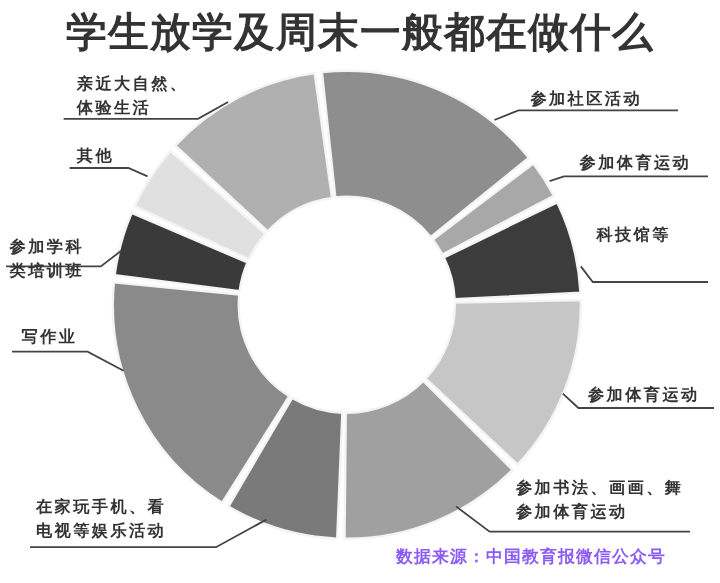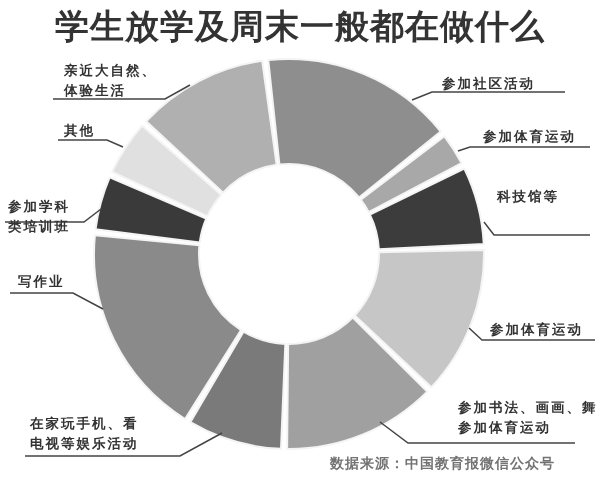--- a/index.html
+++ b/index.html
@@ -4,21 +4,21 @@
 <style>
   html, body { margin: 0; padding: 0; background: #ffffff; }
   body { width: 600px; height: 486px; position: relative; overflow: hidden;
          font-family: "DejaVu Sans", "Liberation Sans", sans-serif; color: #2a2a2a; }
   .title { position: absolute; left: 0; top: 4px; width: 600px; text-align: center;
            font-size: 34px; font-weight: bold; color: #333; letter-spacing: 1px; }
   svg.chart { position: absolute; left: 0; top: 0; }
   .lbl { position: absolute; font-size: 13.5px; font-weight: bold; color: #333;
          line-height: 20px; letter-spacing: 2px; white-space: nowrap; }
   .source { position: absolute; left: 330px; top: 455px; font-size: 14px; font-weight: bold;
-            color: #737373; letter-spacing: 1px; text-align: center; }
+            color: #8b5cf6; letter-spacing: 1px; text-align: center; }
 </style>
 </head>
 <body>
 
 <div class="title">学生放学及周末一般都在做什么</div>
 
 <svg class="chart" width="600" height="486" viewBox="0 0 600 486">
   <g id="segments">
       <path d="M 268.27850608943453 60.104100894025095 A 195 195 0 0 1 440.71683931717166 131.4969360888981 L 359.0231566079254 197.46012434872222 A 90 90 0 0 0 279.436233579739 164.5095850280116 Z" fill="#8e8e8e" stroke="#f4f4f4" stroke-width="2" stroke-linejoin="round"></path>
       <path d="M 444.4898904423108 136.32292504383793 A 195 195 0 0 1 461.5406794790476 163.14454378019687 L 368.6341597595604 212.06671251393703 A 90 90 0 0 0 360.76456481952806 199.68750386638675 Z" fill="#a8a8a8" stroke="#f4f4f4" stroke-width="2" stroke-linejoin="round"></path>
@@ -51,21 +51,21 @@
     </div>
     <div class="lbl" style="left: 483px; top: 126px;">
       <div>参加体育运动</div>
     </div>
     <div class="lbl" style="left: 497px; top: 186px;">
       <div>科技馆等</div>
     </div>
     <div class="lbl" style="left: 490px; top: 319px;">
       <div>参加体育运动</div>
     </div>
-    <div class="lbl" style="left: 430px; top: 397px; margin-left: 28px;">
+    <div class="lbl" style="left: 430px; top: 397px;">
       <div>参加书法、画画、舞</div>
       <div>参加体育运动</div>
     </div>
     <div class="lbl" style="left: 30px; top: 413px;">
       <div>在家玩手机、看</div>
       <div>电视等娱乐活动</div>
     </div>
     <div class="lbl" style="left: 18px; top: 271px;">
       <div>写作业</div>
     </div>

